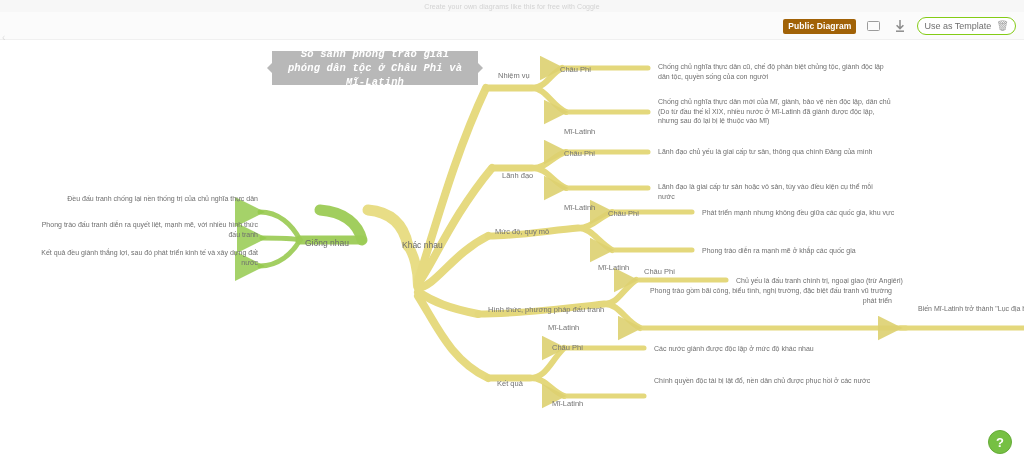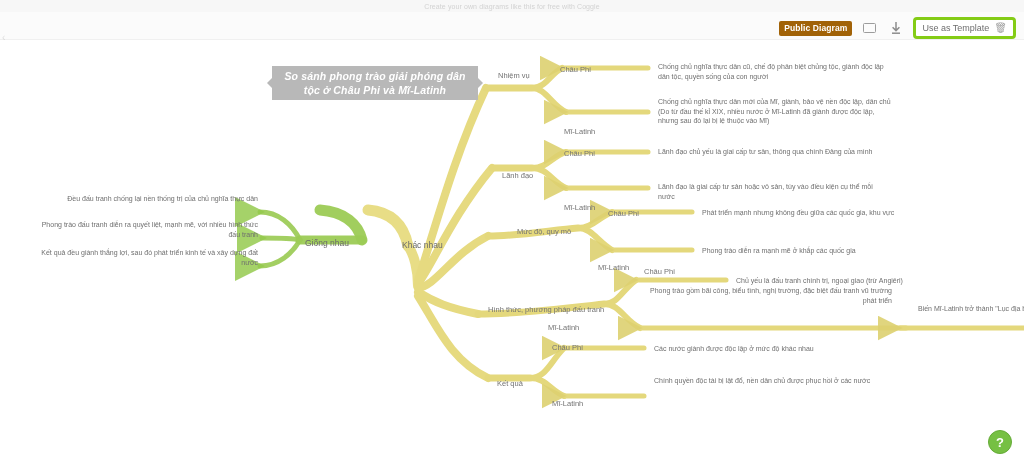--- a/index.html
+++ b/index.html
@@ -43,21 +43,21 @@
   }
   .icon-btn {
     width: 17px; height: 16px; display: flex; align-items: center; justify-content: center;
     color: #8d8d8d;
   }
   .icon-box {
     width: 13px; height: 10px; border: 1.3px solid #9c9c9c; border-radius: 1.5px;
   }
   .btn-template {
     display: flex; align-items: center; gap: 5px;
-    border: 3px solid #84cc16; border-radius: 4px; background: #ffffff;
+    border: 1px solid #84cc16; border-radius: 9px; background: #ffffff;
     padding: 3px 6px; font-size: 9px; color: #6f6f6f; white-space: nowrap;
   }
   .trash-glyph { font-size: 10px; color: #9a9a9a; line-height: 1; }
 
   
   .canvas {
     position: absolute; left: 0; top: 40px; width: 1024px; height: 424px;
     background: #ffffff; overflow: hidden;
   }
   .canvas svg { position: absolute; left: 0; top: 0; }
@@ -186,21 +186,21 @@
       <path d="M640,288 L1024,288" stroke="#e4d87c" stroke-width="5" fill="none" stroke-linecap="round" marker-start="url(#ar-y)"></path>
       <path d="M900,288 L906,288" stroke="#e4d87c" stroke-width="5" fill="none" stroke-linecap="round" marker-start="url(#ar-y)"></path>
 
       <path d="M488,338 C504,338 518,338 530,338" stroke="#e4d87c" stroke-width="7" fill="none" stroke-linecap="round"></path>
       <path d="M530,338 C546,338 550,322 564,308" stroke="#e4d87c" stroke-width="6" fill="none" stroke-linecap="round"></path>
       <path d="M530,338 C546,338 550,350 564,356" stroke="#e4d87c" stroke-width="6" fill="none" stroke-linecap="round"></path>
       <path d="M564,308 L644,308" stroke="#e4d87c" stroke-width="5" fill="none" stroke-linecap="round" marker-start="url(#ar-y)"></path>
       <path d="M564,356 L644,356" stroke="#e4d87c" stroke-width="5" fill="none" stroke-linecap="round" marker-start="url(#ar-y)"></path>
     </svg>
 
-    <div class="root-node" style="left:272px; top:26px; width:206px; height:34px;">
+    <div class="root-node" style="left:272px; top:11px; width:206px; height:34px;font-family:Liberation Mono, monospace;">
       <span class="root-label">So sánh phong trào giải phóng dân tộc ở Châu Phi và Mĩ-Latinh</span>
     </div>
 
     <div class="node" style="left:305px; top:192px;">
       <span class="lbl-mid">Giống nhau</span>
     </div>
 
     <div class="node lbl-leaf ta-right" style="left:40px; top:154px; width:218px;">Đều đấu tranh chống lại nền thống trị của chủ nghĩa thực dân</div>
     <div class="node lbl-leaf ta-right" style="left:40px; top:180px; width:218px;">Phong trào đấu tranh diễn ra quyết liệt, mạnh mẽ, với nhiều hình thức đấu tranh</div>
     <div class="node lbl-leaf ta-right" style="left:40px; top:208px; width:218px;">Kết quả đều giành thắng lợi, sau đó phát triển kinh tế và xây dựng đất nước</div>
@@ -228,21 +228,21 @@
     <div class="node" style="left:564px; top:102px;">
       <span class="lbl-sub">Châu Phi</span>
     </div>
     <div class="node lbl-leaf" style="left:658px; top:107px; width:226px;">Lãnh đạo chủ yếu là giai cấp tư sản, thông qua chính Đảng của mình</div>
 
     <div class="node" style="left:564px; top:156px;">
       <span class="lbl-sub">Mĩ-Latinh</span>
     </div>
     <div class="node lbl-leaf" style="left:658px; top:142px; width:226px;">Lãnh đạo là giai cấp tư sản hoặc vô sản, tùy vào điều kiện cụ thể mỗi nước</div>
 
-    <div class="node" style="left:517px; top:180px;text-align:center;">
+    <div class="node" style="left:495px; top:180px;text-align:center;">
       <span class="lbl-sub">Mức độ, quy mô</span>
     </div>
     <div class="node" style="left:608px; top:162px;">
       <span class="lbl-sub">Châu Phi</span>
     </div>
     <div class="node lbl-leaf" style="left:702px; top:168px; width:262px;">Phát triển mạnh nhưng không đều giữa các quốc gia, khu vực</div>
 
     <div class="node" style="left:598px; top:216px;">
       <span class="lbl-sub">Mĩ-Latinh</span>
     </div>

